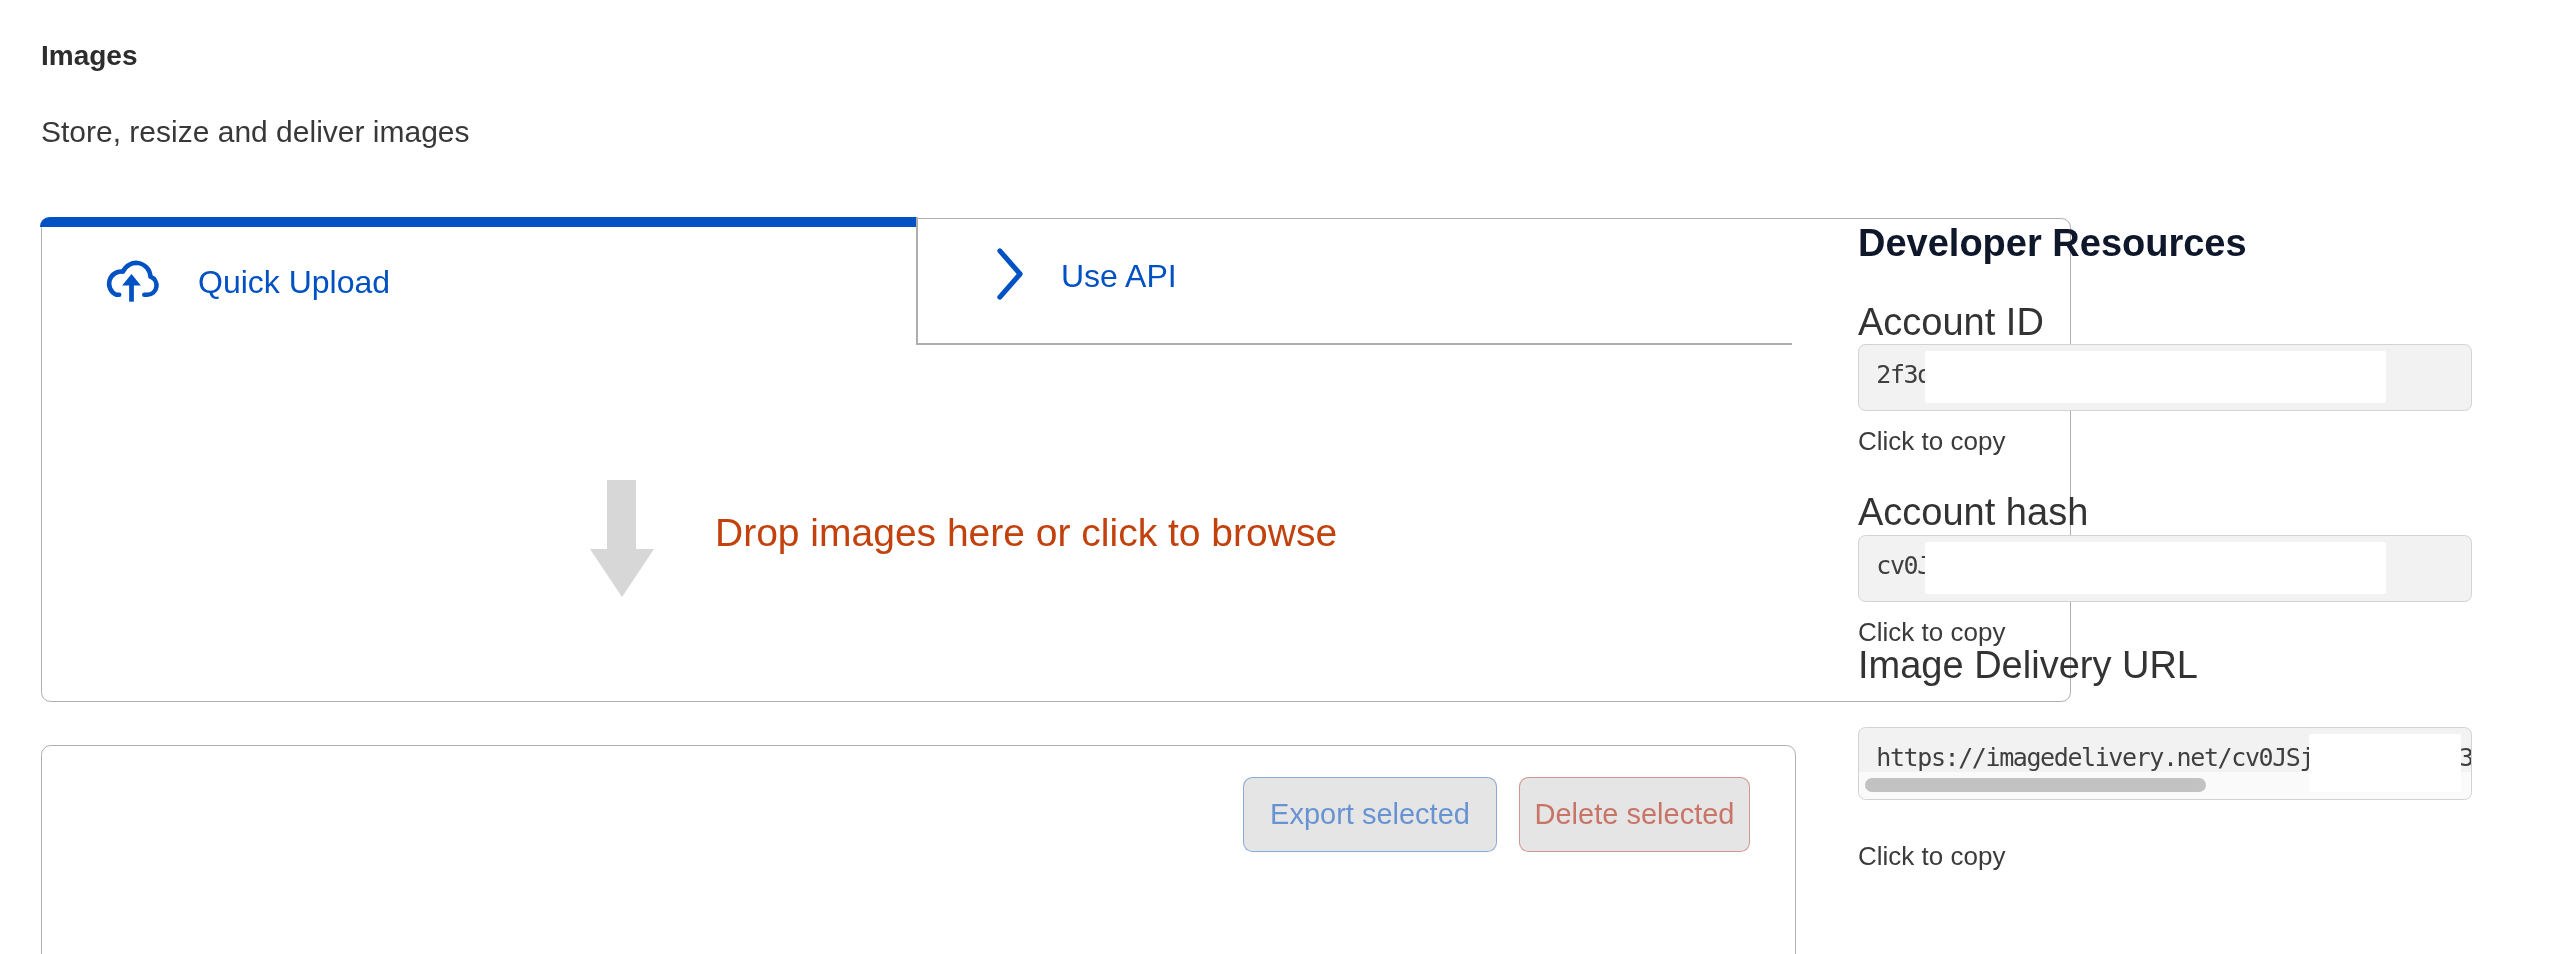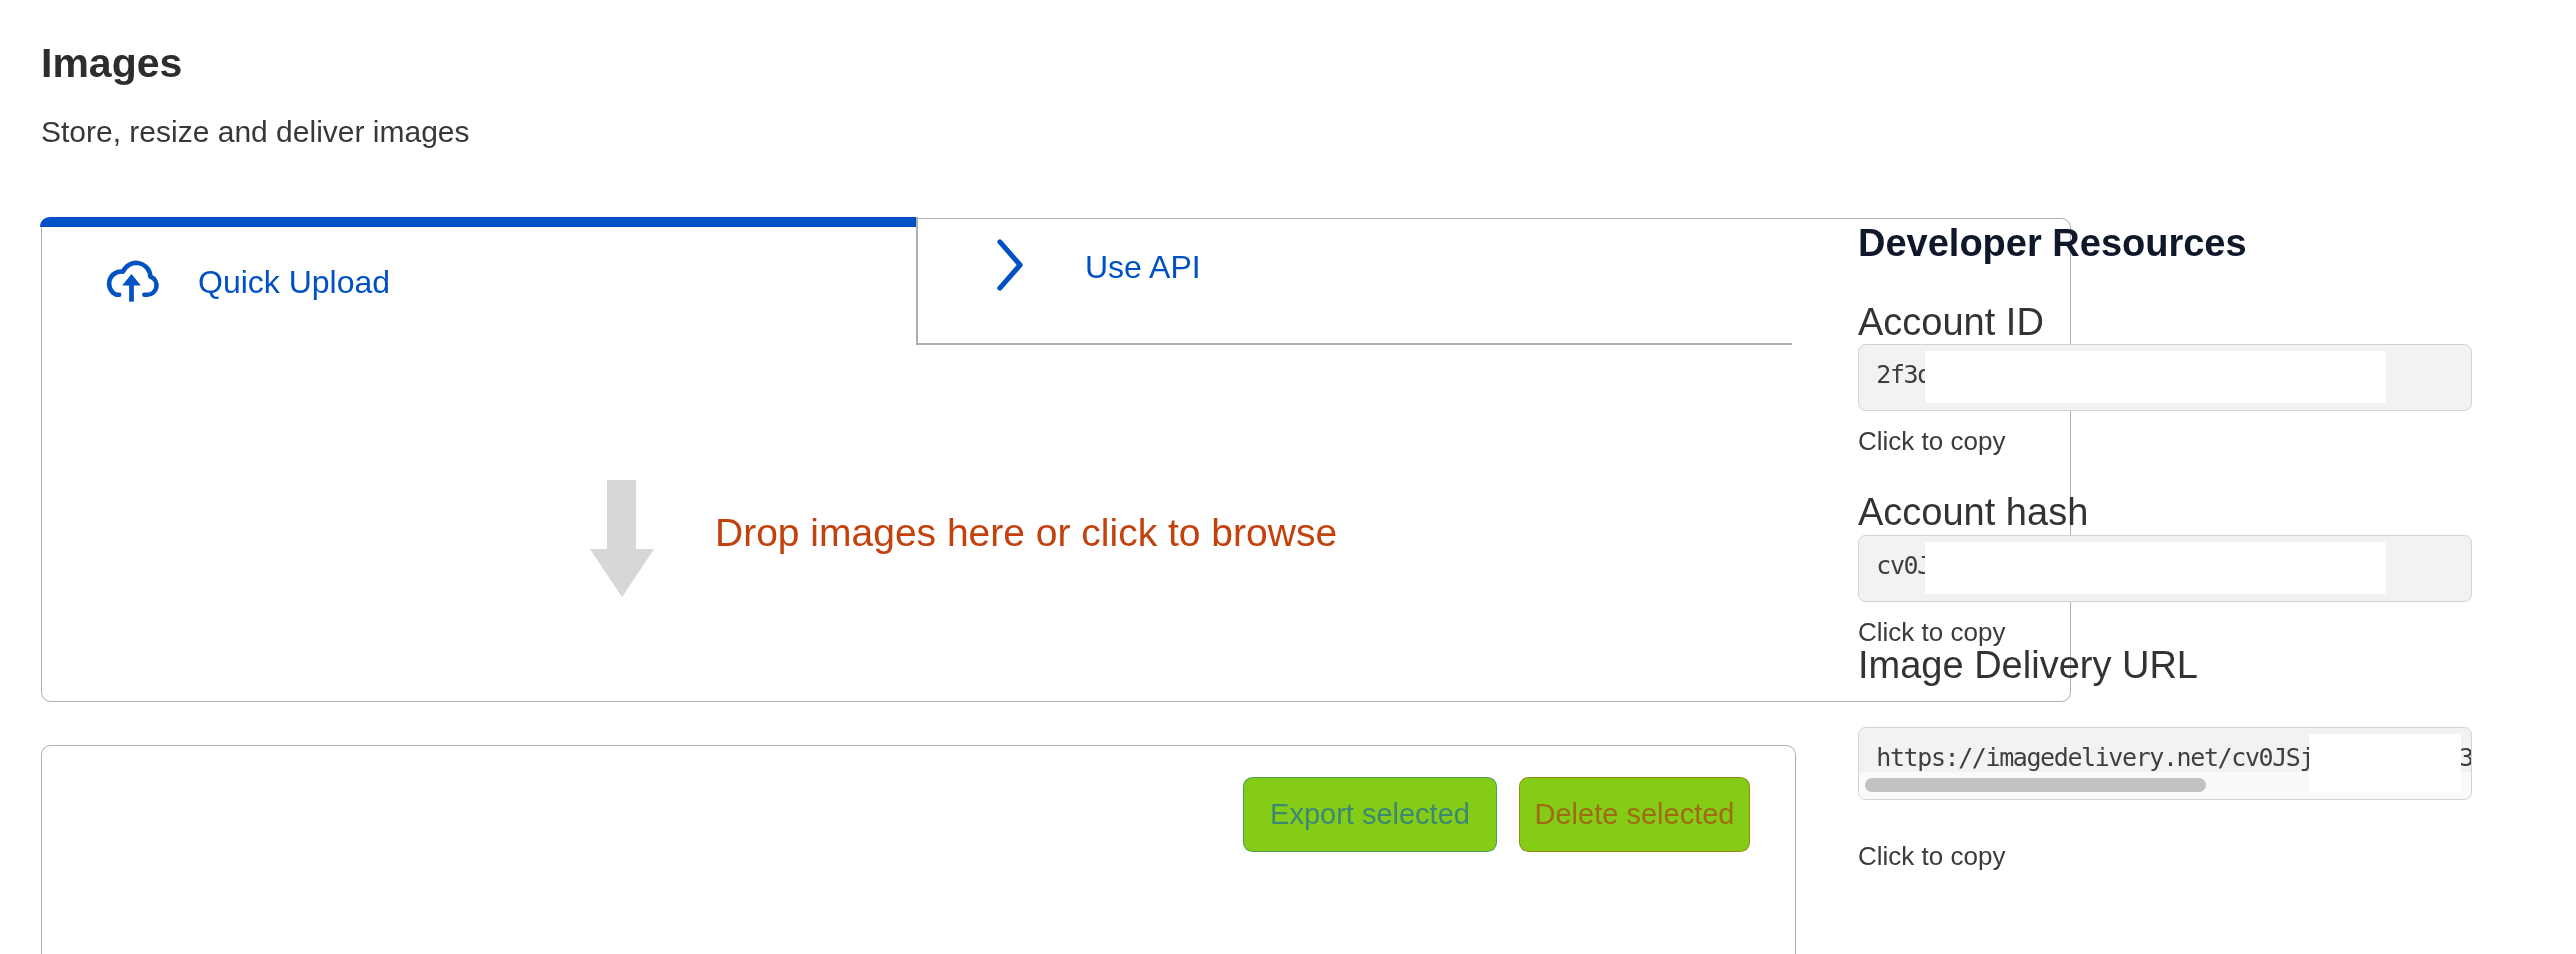--- a/index.html
+++ b/index.html
@@ -3,49 +3,49 @@
 <meta charset="utf-8">
 <style>
   html,body{margin:0;padding:0;}
   body{
     width:2576px;height:954px;overflow:hidden;position:relative;
     background:#ffffff;font-family:"Liberation Sans",sans-serif;color:#2f2f2f;
   }
   .abs{position:absolute;}
 
   
-  #page-title{left:41px;top:40px;font-size:41px;font-weight:600;color:#2d2d2d;}
+  #page-title{left:41px;top:40px;font-size:28px;font-weight:600;color:#2d2d2d;}
   #page-subtitle{left:41px;top:115px;font-size:30px;font-weight:400;color:#383838;}
 
   
   #upload-panel{
     left:41px;top:218px;width:2030px;height:484px;box-sizing:border-box;
     border:1.9px solid #aeaeae;border-radius:9.6px;background:#fff;
   }
   #active-tab-bar{left:-1.9px;top:-1.9px;width:878px;height:9.6px;background:#0051c3;border-top-left-radius:9.6px;}
   #tab-divider-v{left:874px;top:-1.9px;width:1.9px;height:128px;background:#aeaeae;}
   #tab-use-api-bottom{left:876px;top:124px;width:874px;height:1.9px;background:#aeaeae;}
   .tab-content{display:flex;align-items:center;}
   #tab-quick-upload{left:58px;top:35px;height:56px;gap:35px;cursor:pointer;}
-  #tab-use-api{left:952px;top:19px;height:58px;gap:60px;cursor:pointer;justify-content:flex-end;}
+  #tab-use-api{left:952px;top:28px;height:58px;gap:36px;cursor:pointer;justify-content:flex-end;}
   .tab-label{font-size:32px;color:#0051c3;white-space:nowrap;}
 
   
   #drop-arrow{left:548px;top:261px;width:63px;}
   #drop-arrow .stem{width:29px;height:69px;background:#d7d7d7;margin:0 auto;}
   #drop-arrow .head{width:0;height:0;border-left:32px solid transparent;border-right:32px solid transparent;border-top:48px solid #d7d7d7;}
   #dropzone-label{left:673px;top:294px;font-size:39px;line-height:40px;color:#c2410c;cursor:pointer;}
 
   
   #table-panel{
     left:41px;top:745px;width:1755px;height:235px;box-sizing:border-box;
     border:1.9px solid #aeaeae;border-radius:9.6px 9.6px 0 0;background:#fff;
   }
   .btn{
-    box-sizing:border-box;height:75px;border-radius:9.6px;background:#84cc16;
+    box-sizing:border-box;height:75px;border-radius:9.6px;background:#e5e5e5;
     font-size:29px;display:flex;align-items:center;justify-content:center;cursor:pointer;
     font-family:"Liberation Sans",sans-serif;
   }
   #export-btn{left:1201px;top:31px;width:254px;border:1.9px solid rgba(0,81,195,0.40);color:rgba(0,81,195,0.55);}
   #delete-btn{left:1477px;top:31px;width:231px;border:1.9px solid rgba(180,40,18,0.42);color:rgba(180,40,18,0.60);}
   #header-row{
     left:0;top:124px;width:100%;height:73px;box-sizing:border-box;
     border-top:1.9px solid #c3c3c3;border-bottom:1.9px solid #c3c3c3;background:#fff;
   }
   #header-row .cell{position:absolute;top:50%;transform:translateY(-50%);font-size:29px;font-weight:600;color:#2e2e2e;}

